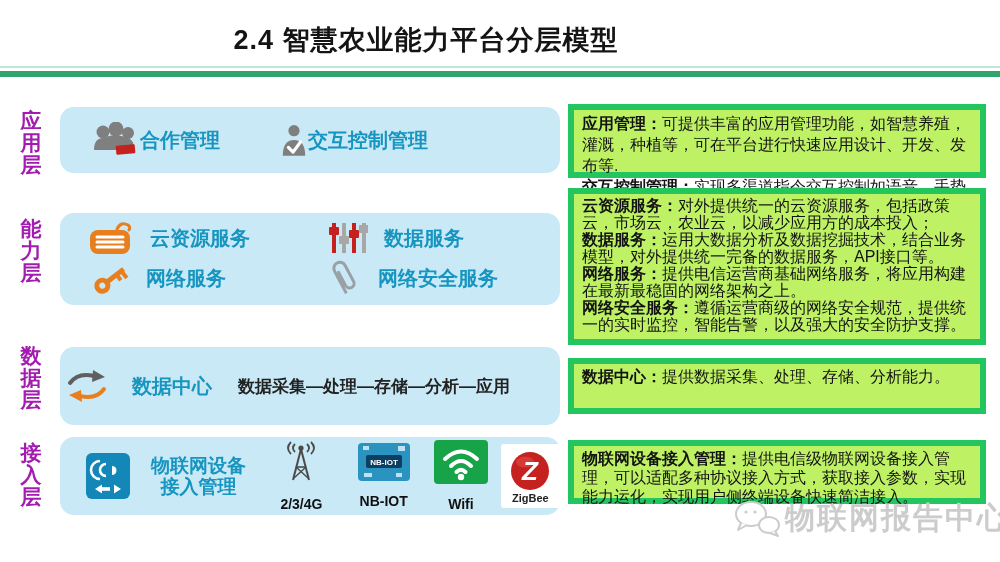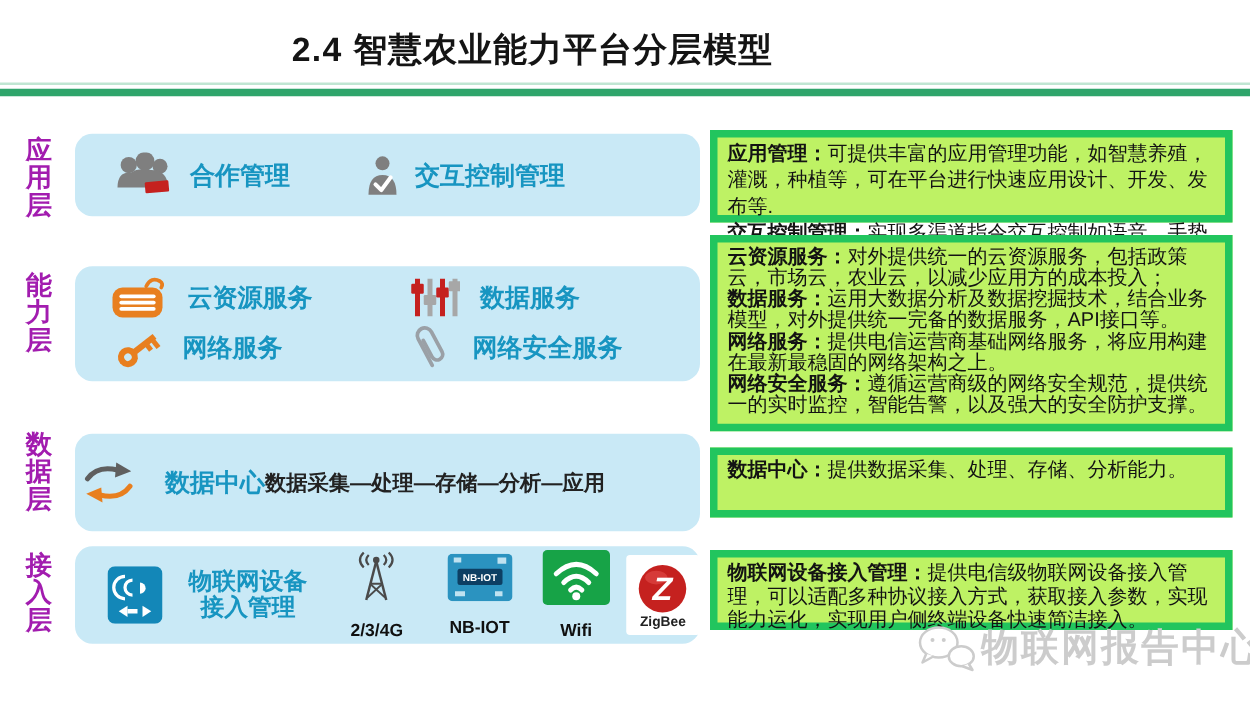--- a/index.html
+++ b/index.html
@@ -11,29 +11,29 @@
   .rule{position:absolute;top:71px;left:0;width:1000px;height:6px;background:#2fa56b;}
 
   .layer-label{position:absolute;left:18px;width:26px;font-size:21px;font-weight:bold;
                line-height:22px;word-break:break-all;text-align:center;color:#a21caf;}
 
   .layer-box{position:absolute;left:60px;width:500px;background:#c9e9f6;border-radius:14px;
              box-sizing:border-box;}
   .svc-label{color:#1795c1;font-weight:bold;font-size:20px;white-space:nowrap;}
 
   .box-app{top:107px;height:66px;display:flex;align-items:center;padding-left:30px;}
-  .app-item{display:flex;align-items:center;gap:12px;}
+  .app-item{display:flex;align-items:center;gap:0;}
   .app-item.second{margin-left:60px;}
 
   .box-cap{top:213px;height:92px;display:grid;grid-template-columns:240px 240px;
            grid-template-rows:1fr 1fr;align-items:center;padding:6px 0 6px 28px;}
   .cap-item{display:flex;align-items:center;gap:16px;font-family:Liberation Serif, serif;}
 
   .box-data{top:347px;height:78px;display:flex;align-items:center;padding-left:4px;}
-  .flow-text{font-size:17px;font-weight:600;color:#222;white-space:nowrap;}
+  .flow-text{margin-left:26px;font-size:17px;font-weight:600;color:#222;white-space:nowrap;}
 
   .box-access{top:437px;height:78px;display:flex;align-items:center;padding-left:26px;gap:10px;}
   .gw-label{width:118px;text-align:center;color:#1795c1;font-weight:bold;font-size:19px;line-height:21px;}
   .tech-item{display:flex;flex-direction:column;align-items:center;justify-content:flex-end;gap:12px;}
   .tech-caption{font-size:14px;font-weight:bold;color:#101010;white-space:nowrap;}
   .zigbee-box{background:#ffffff;border-radius:3px;width:60px;height:64px;display:flex;
               flex-direction:column;align-items:center;justify-content:center;gap:0;}
   .zigbee-caption{font-size:11px;font-weight:bold;color:#222;line-height:11px;}
 
   .desc-box{position:absolute;left:568px;width:418px;background:#bef264;

